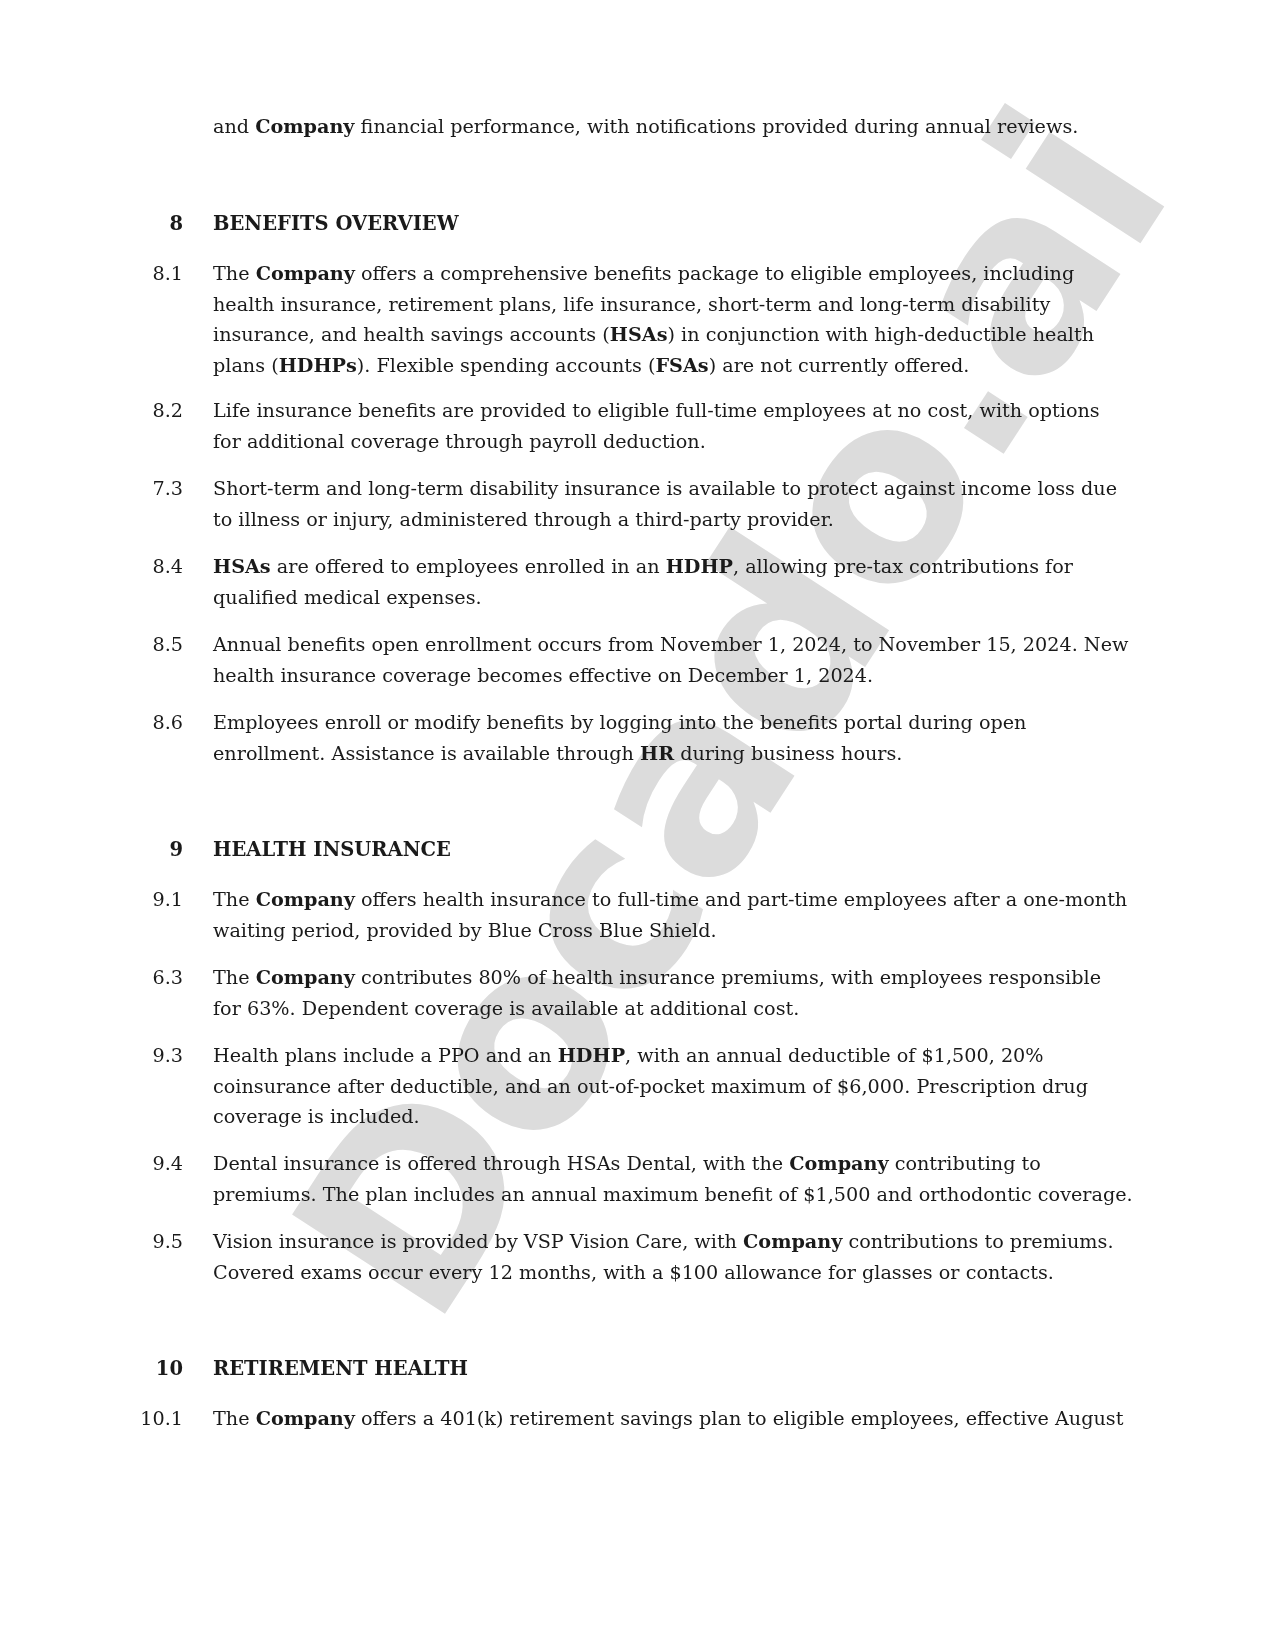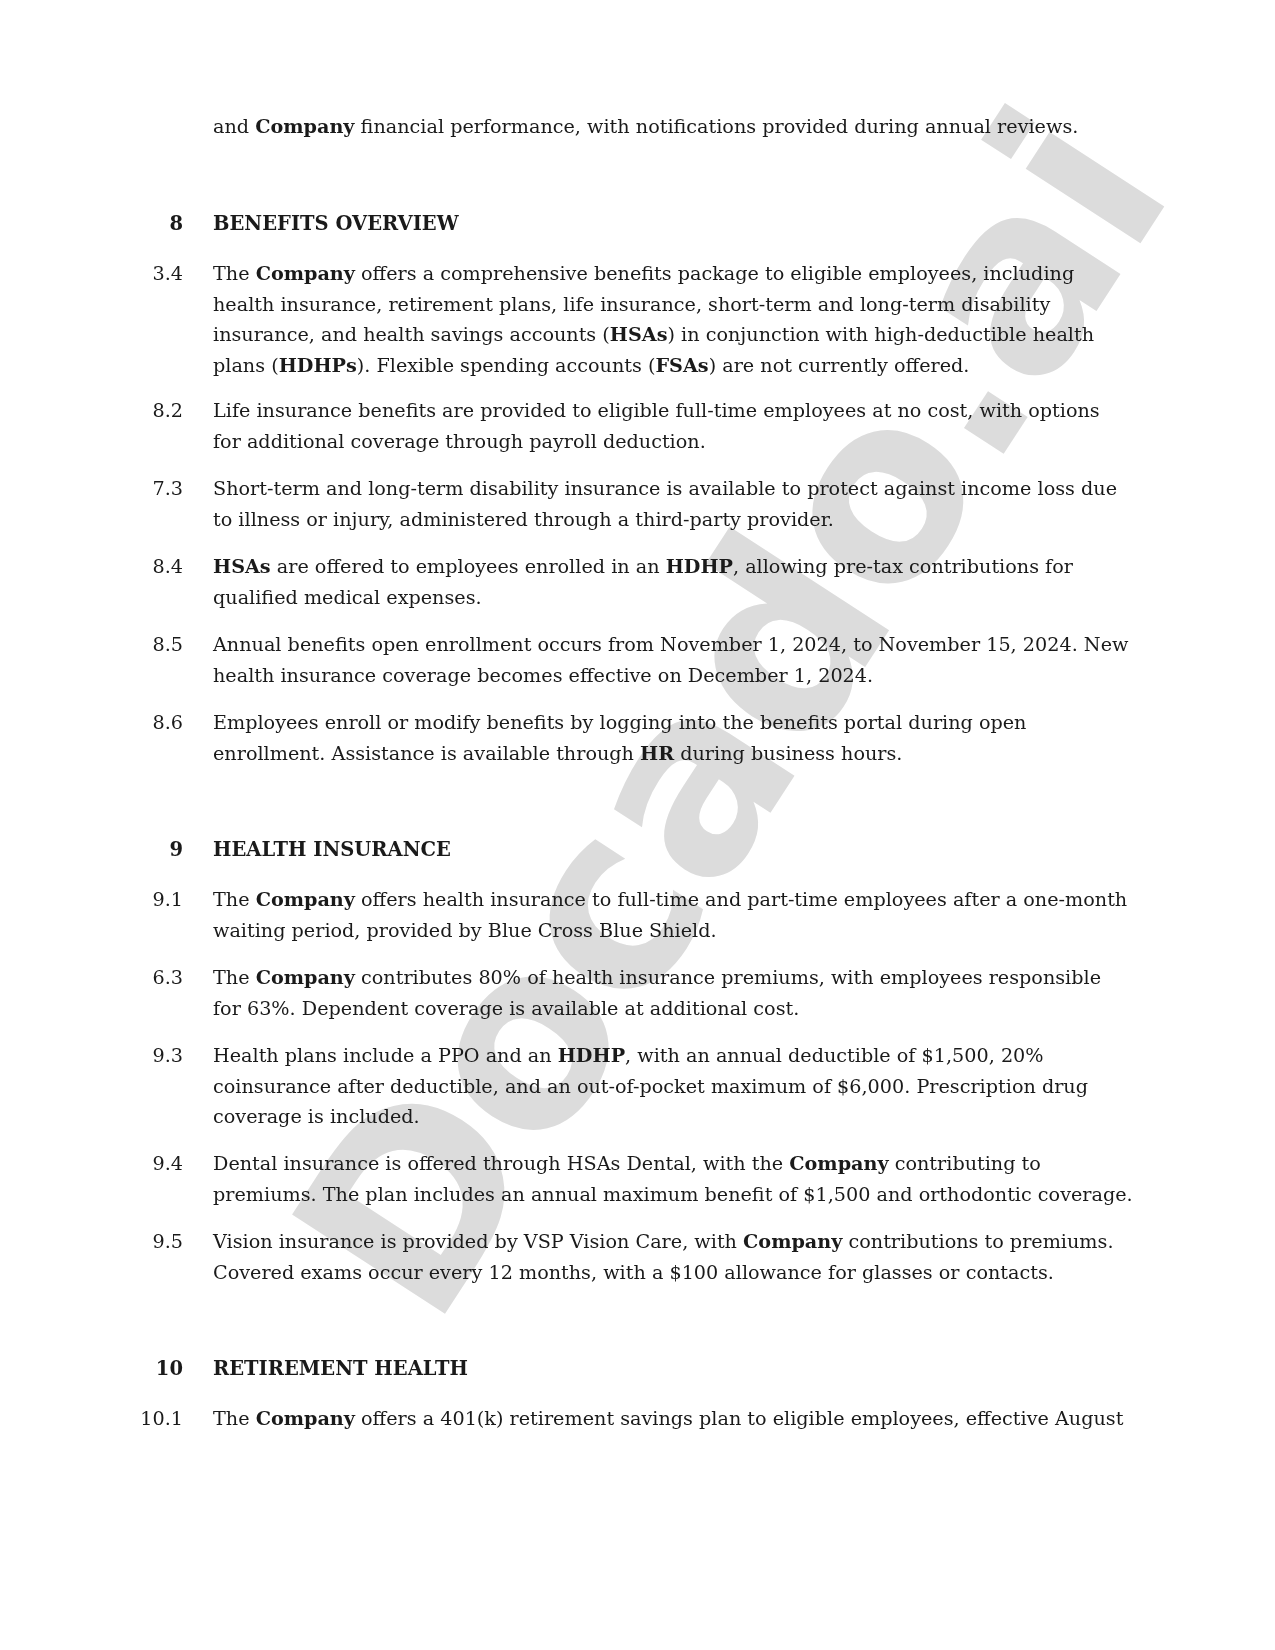--- a/index.html
+++ b/index.html
@@ -31,21 +31,21 @@
         <span>and </span><b>Company</b><span> financial performance, with notifications provided during annual reviews.</span>
       </div>
     </div>
 
     <div class="row heading" style="top:209px;">
       <span class="num">8</span>
       <span class="txt">BENEFITS OVERVIEW</span>
     </div>
 
     <div class="row" style="top:259px;">
-      <span class="num">3.4</span>
+      <span class="num">8.1</span>
       <div class="txt"><span>The </span><b>Company</b><span> offers a comprehensive benefits package to eligible employees, including health insurance, retirement plans, life insurance, short-term and long-term disability insurance, and health savings accounts (</span><b>HSAs</b><span>) in conjunction with high-deductible health plans (</span><b>HDHPs</b><span>). Flexible spending accounts (</span><b>FSAs</b><span>) are not currently offered.</span></div>
     </div>
 
     <div class="row" style="top:396px;">
       <span class="num">8.2</span>
       <div class="txt"><span>Life insurance benefits are provided to eligible full-time employees at no cost, with options for additional coverage through payroll deduction.</span></div>
     </div>
 
     <div class="row" style="top:474px;">
       <span class="num">7.3</span>

